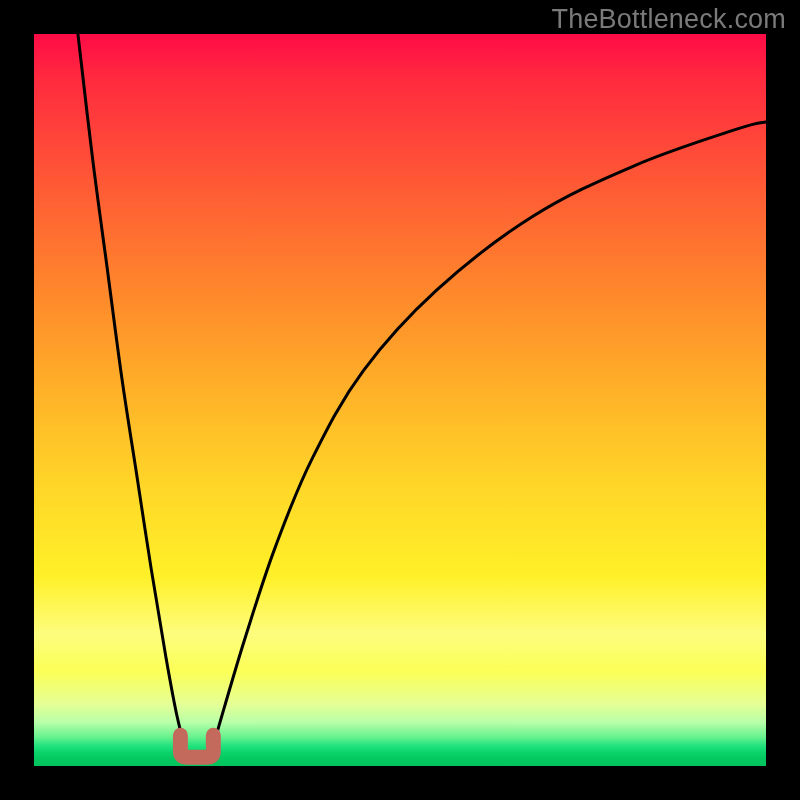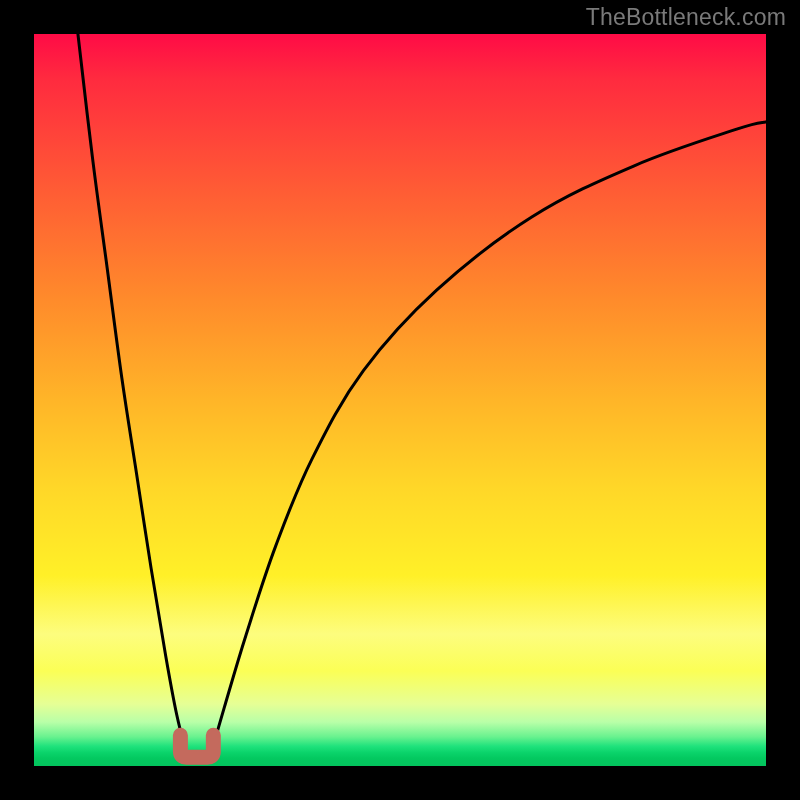--- a/index.html
+++ b/index.html
@@ -44,21 +44,21 @@
       #0ad36a 98.2%,
       #03c85f 99%,
       #03c45d 100%
     );
   }
   .watermark {
     position: absolute;
     top: 4px;
     right: 14px;
     color: #7a7a7a;
-    font-size: 23px;
+    font-size: 27px;
     letter-spacing: 0.2px;
     font-weight: 400;
   }
   svg.curves {
     position: absolute;
     top: 0;
     left: 0;
   }
   .curve-path {
     fill: none;

